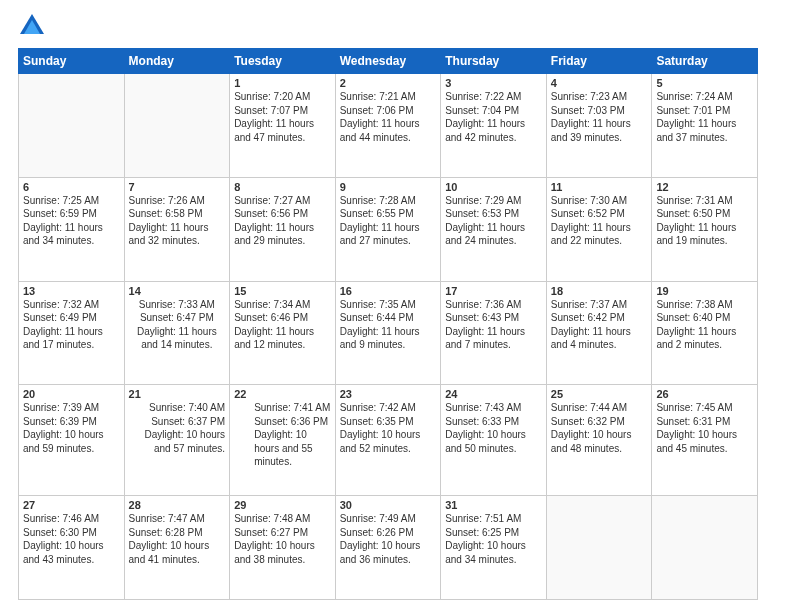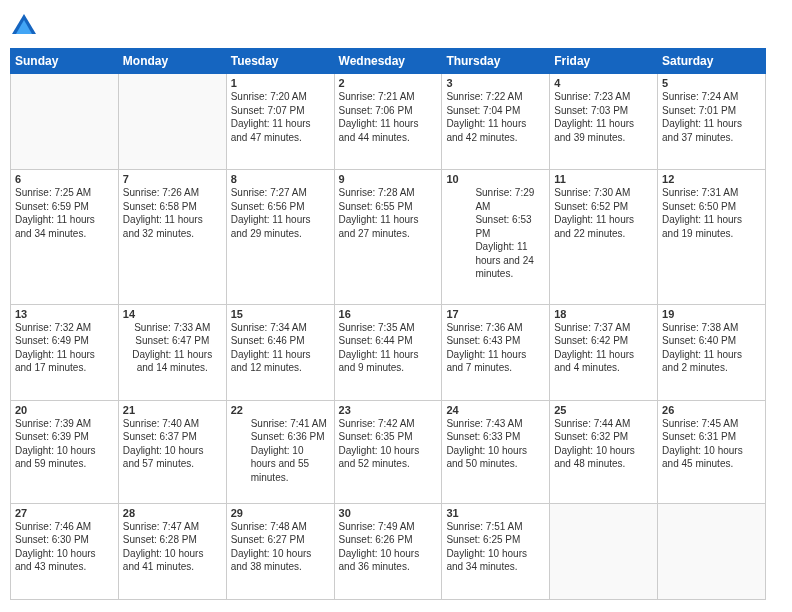--- a/index.html
+++ b/index.html
@@ -6,21 +6,21 @@
     body {
       font-family: Arial, sans-serif;
       background: #fff;
       width: 792px;
       height: 612px;
       overflow: hidden;
     }
     .page {
       width: 776px;
       height: 612px;
-      padding: 12px 10px;
+      padding: 12px 18px;
       display: flex;
       flex-direction: column;
       border-radius: 27px;
     }
     .header {
       display: flex;
       justify-content: space-between;
       align-items: flex-start;
       margin-bottom: 8px;
     }
@@ -190,21 +190,21 @@
 Daylight: 11 hours and 29 minutes.</div>
           </td>
           <td>
             <span class="day-num">9</span>
             <div class="cell-text" style="white-space: pre-line;">Sunrise: 7:28 AM
 Sunset: 6:55 PM
 Daylight: 11 hours and 27 minutes.</div>
           </td>
           <td>
             <span class="day-num">10</span>
-            <div class="cell-text" style="white-space: pre-line; margin-left: 29px;">Sunrise: 7:29 AM
+            <div class="cell-text" style="white-space: pre-line;">Sunrise: 7:29 AM
 Sunset: 6:53 PM
 Daylight: 11 hours and 24 minutes.</div>
           </td>
           <td>
             <span class="day-num">11</span>
             <div class="cell-text" style="white-space: pre-line;">Sunrise: 7:30 AM
 Sunset: 6:52 PM
 Daylight: 11 hours and 22 minutes.</div>
           </td>
           <td>
@@ -260,21 +260,21 @@
         </tr>
         <tr>
           <td>
             <span class="day-num">20</span>
             <div class="cell-text" style="white-space: pre-line;">Sunrise: 7:39 AM
 Sunset: 6:39 PM
 Daylight: 10 hours and 59 minutes.</div>
           </td>
           <td>
             <span class="day-num">21</span>
-            <div class="cell-text" style="white-space: pre-line;">Sunrise: 7:40 AM
+            <div class="cell-text" style="white-space: pre-line; text-align: right;">Sunrise: 7:40 AM
 Sunset: 6:37 PM
 Daylight: 10 hours and 57 minutes.</div>
           </td>
           <td>
             <span class="day-num">22</span>
             <div class="cell-text" style="white-space: pre-line; margin-left: 20px;">Sunrise: 7:41 AM
 Sunset: 6:36 PM
 Daylight: 10 hours and 55 minutes.</div>
           </td>
           <td>

